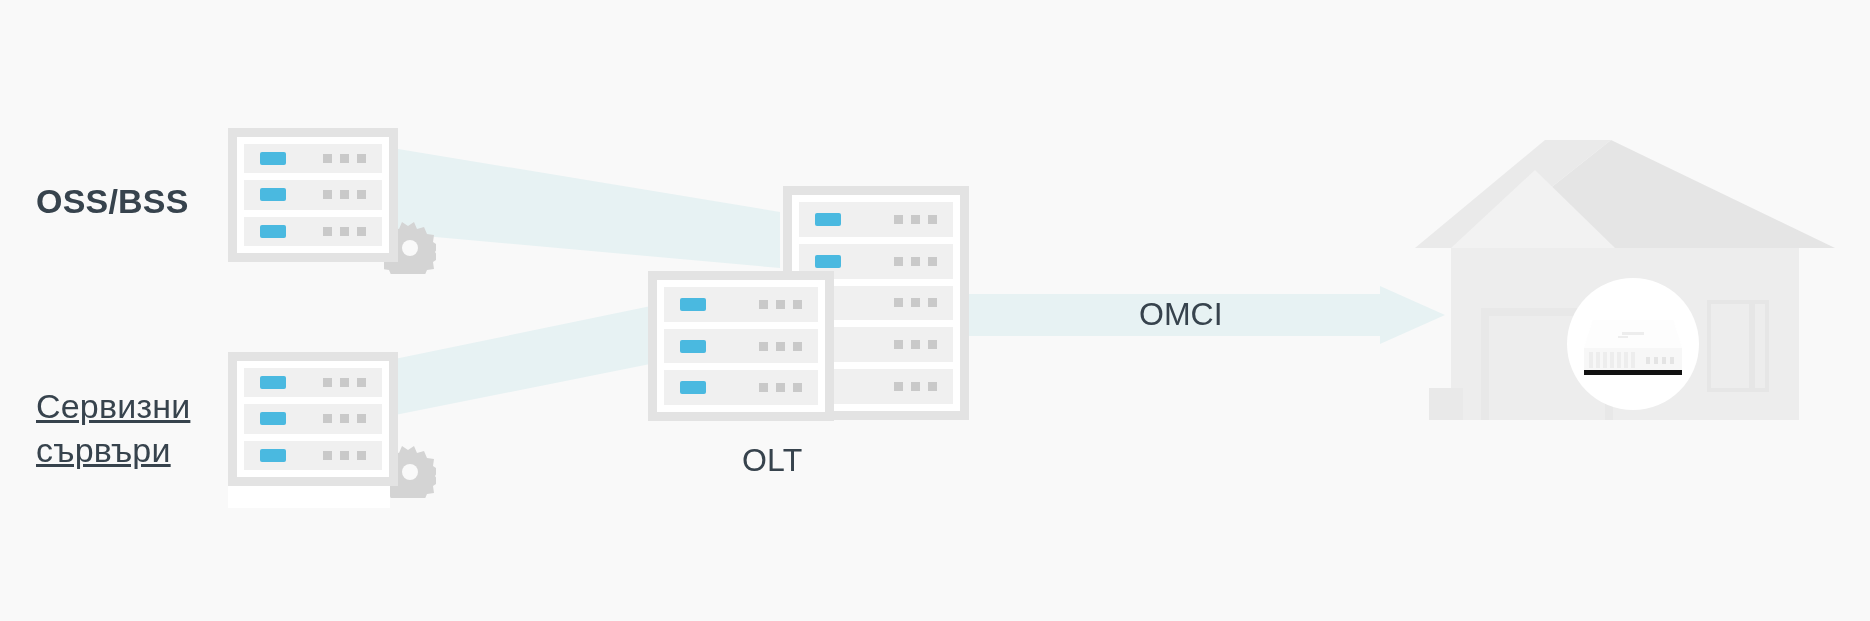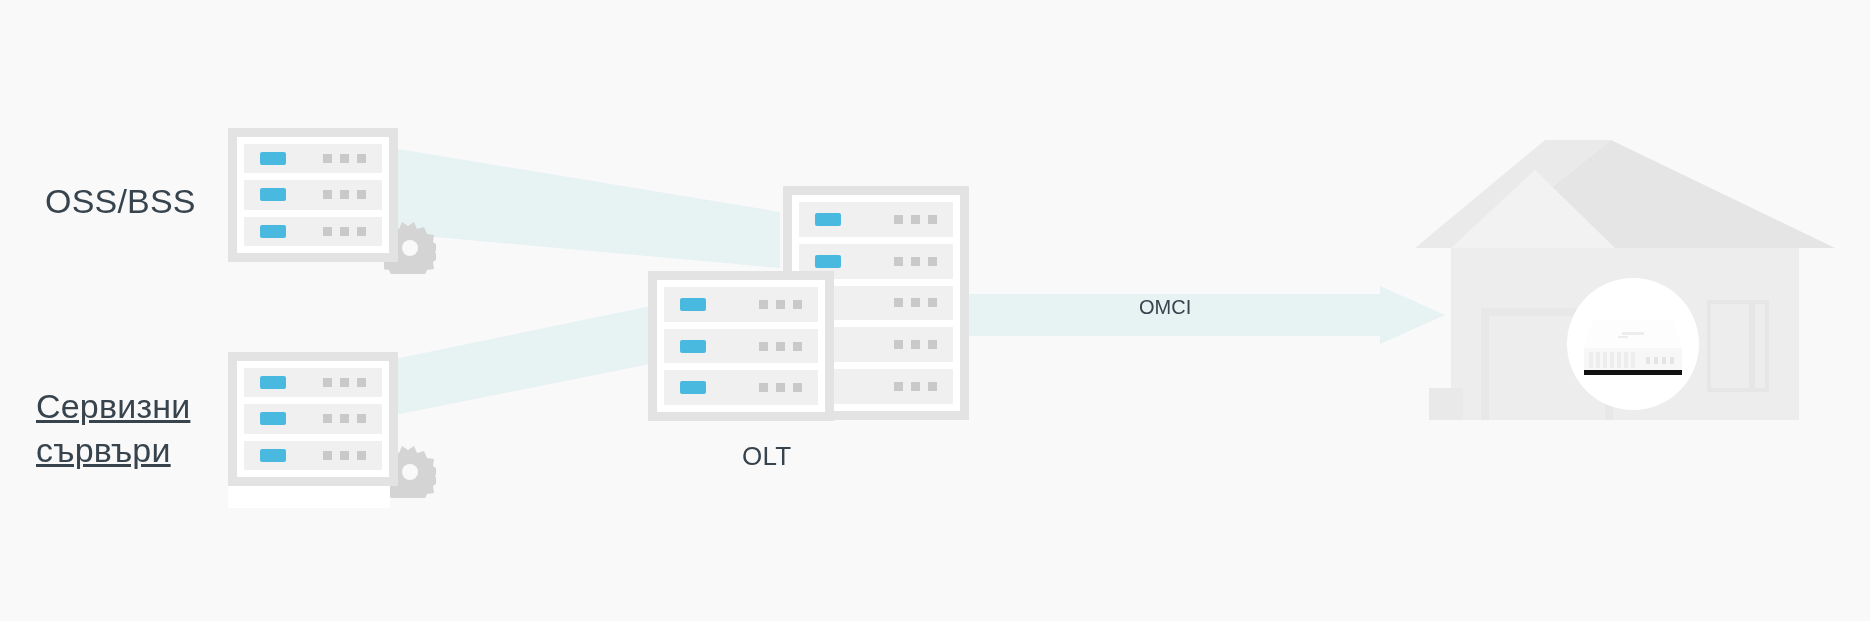--- a/index.html
+++ b/index.html
@@ -21,31 +21,31 @@
   
   .label {
     position: absolute;
     color: #37434d;
     font-size: 34px;
     line-height: 1.28;
     font-weight: 400;
     letter-spacing: 0.2px;
     white-space: pre-line;
   }
-  #label-ossbss { left: 45px; top: 180px; }
+  #label-ossbss { left: 36px; top: 180px; font-weight: bold; }
   #label-service { left: 36px; top: 385px; text-decoration: underline; }
   #label-olt {
     left: 742px; top: 440px;
-    font-size: 26px;
+    font-size: 32px;
   }
   #label-omci {
     position: absolute;
     left: 1139px; top: 296px;
     color: #37434d;
-    font-size: 20px;
+    font-size: 32px;
   }
 
   
   .beam { position: absolute; }
   #beam-top {
     left: 380px; top: 140px;
     width: 400px; height: 160px;
   }
   #beam-bottom {
     left: 380px; top: 300px;

